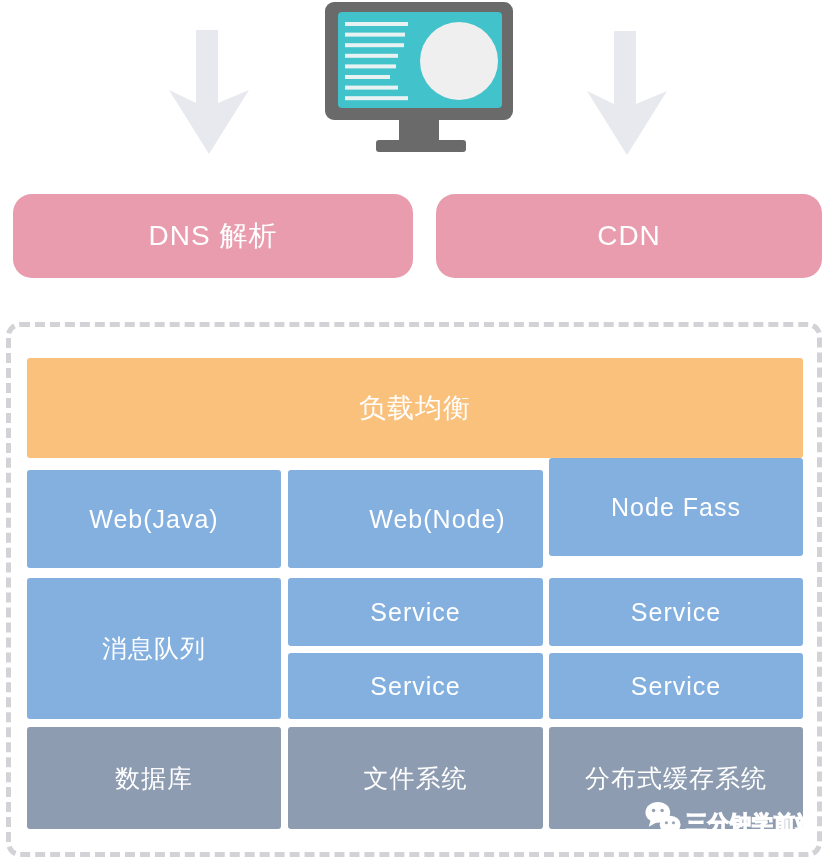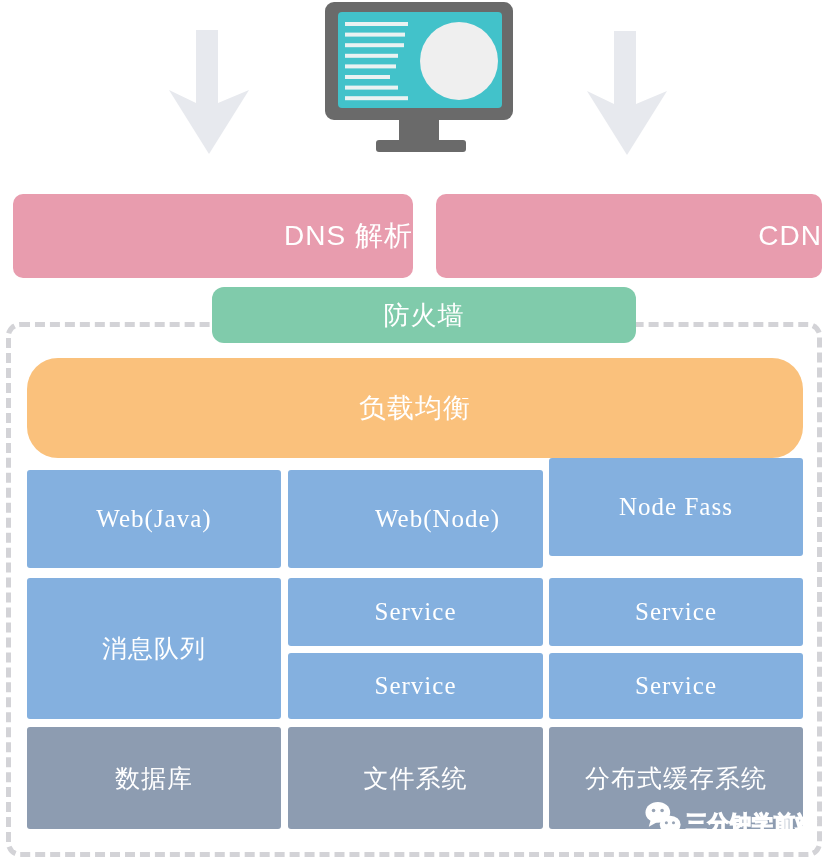--- a/index.html
+++ b/index.html
@@ -11,24 +11,24 @@
 
   
   .arrow-tile { background:#ffffff; display:flex; align-items:center; justify-content:center; }
   .monitor-wrap { }
 
   
   .box {
     display:flex; align-items:center; justify-content:center;
     color:#ffffff; text-align:center; letter-spacing:1px; font-weight:400;
   }
-  .box-pink   { background:#e89cae; border-radius:10px; font-size:28px;justify-content:flex-end; }
+  .box-pink   { background:#e89cae; border-radius:19px; font-size:28px; }
   .box-green  { background:#80cbab; border-radius:12px; font-size:26px; z-index:3; }
   .box-orange { background:#fac17c; border-radius:3px;  font-size:27px; z-index:2; }
-  .box-blue   { background:#84b0df; border-radius:3px;  font-size:25px; z-index:2;font-family:Liberation Serif, serif; }
+  .box-blue   { background:#84b0df; border-radius:3px;  font-size:25px; z-index:2; }
   .box-slate  { background:#8d9cb1; border-radius:3px;  font-size:25px; z-index:2;font-family:Liberation Serif, serif; }
 
   
   .boundary {
     left:6px; top:322px; width:816px; height:535px;
     border:5px dashed #d3d3d7; border-radius:14px; z-index:1;
   }
 
   
   .watermark-text {
@@ -75,27 +75,24 @@
     </svg>
   </div>
 
   <div class="abs box box-pink" style="left:13px; top:194px; width:400px; height:84px;">
     <span>DNS 解析</span>
   </div>
   <div class="abs box box-pink" style="left:436px; top:194px; width:386px; height:84px;">
     <span>CDN</span>
   </div>
 
-  <div class="abs box box-green" style="left:212px; top:287px; width:424px; height:56px;">
-    <span>防火墙</span>
-  </div>
 
   <div class="abs boundary"></div>
 
-  <div class="abs box box-orange" style="left:27px; top:358px; width:776px; height:100px;border-radius:31px;">
+  <div class="abs box box-orange" style="left:27px; top:358px; width:776px; height:100px;">
     <span>负载均衡</span>
   </div>
 
   <div class="abs box box-blue" style="left:27px; top:470px; width:254px; height:98px;">
     <span>Web(Java)</span>
   </div>
   <div class="abs box box-blue" style="left:288px; top:470px; width:255px; height:98px;padding-left:44px;">
     <span>Web(Node)</span>
   </div>
   <div class="abs box box-blue" style="left:549px; top:458px; width:254px; height:98px;">

